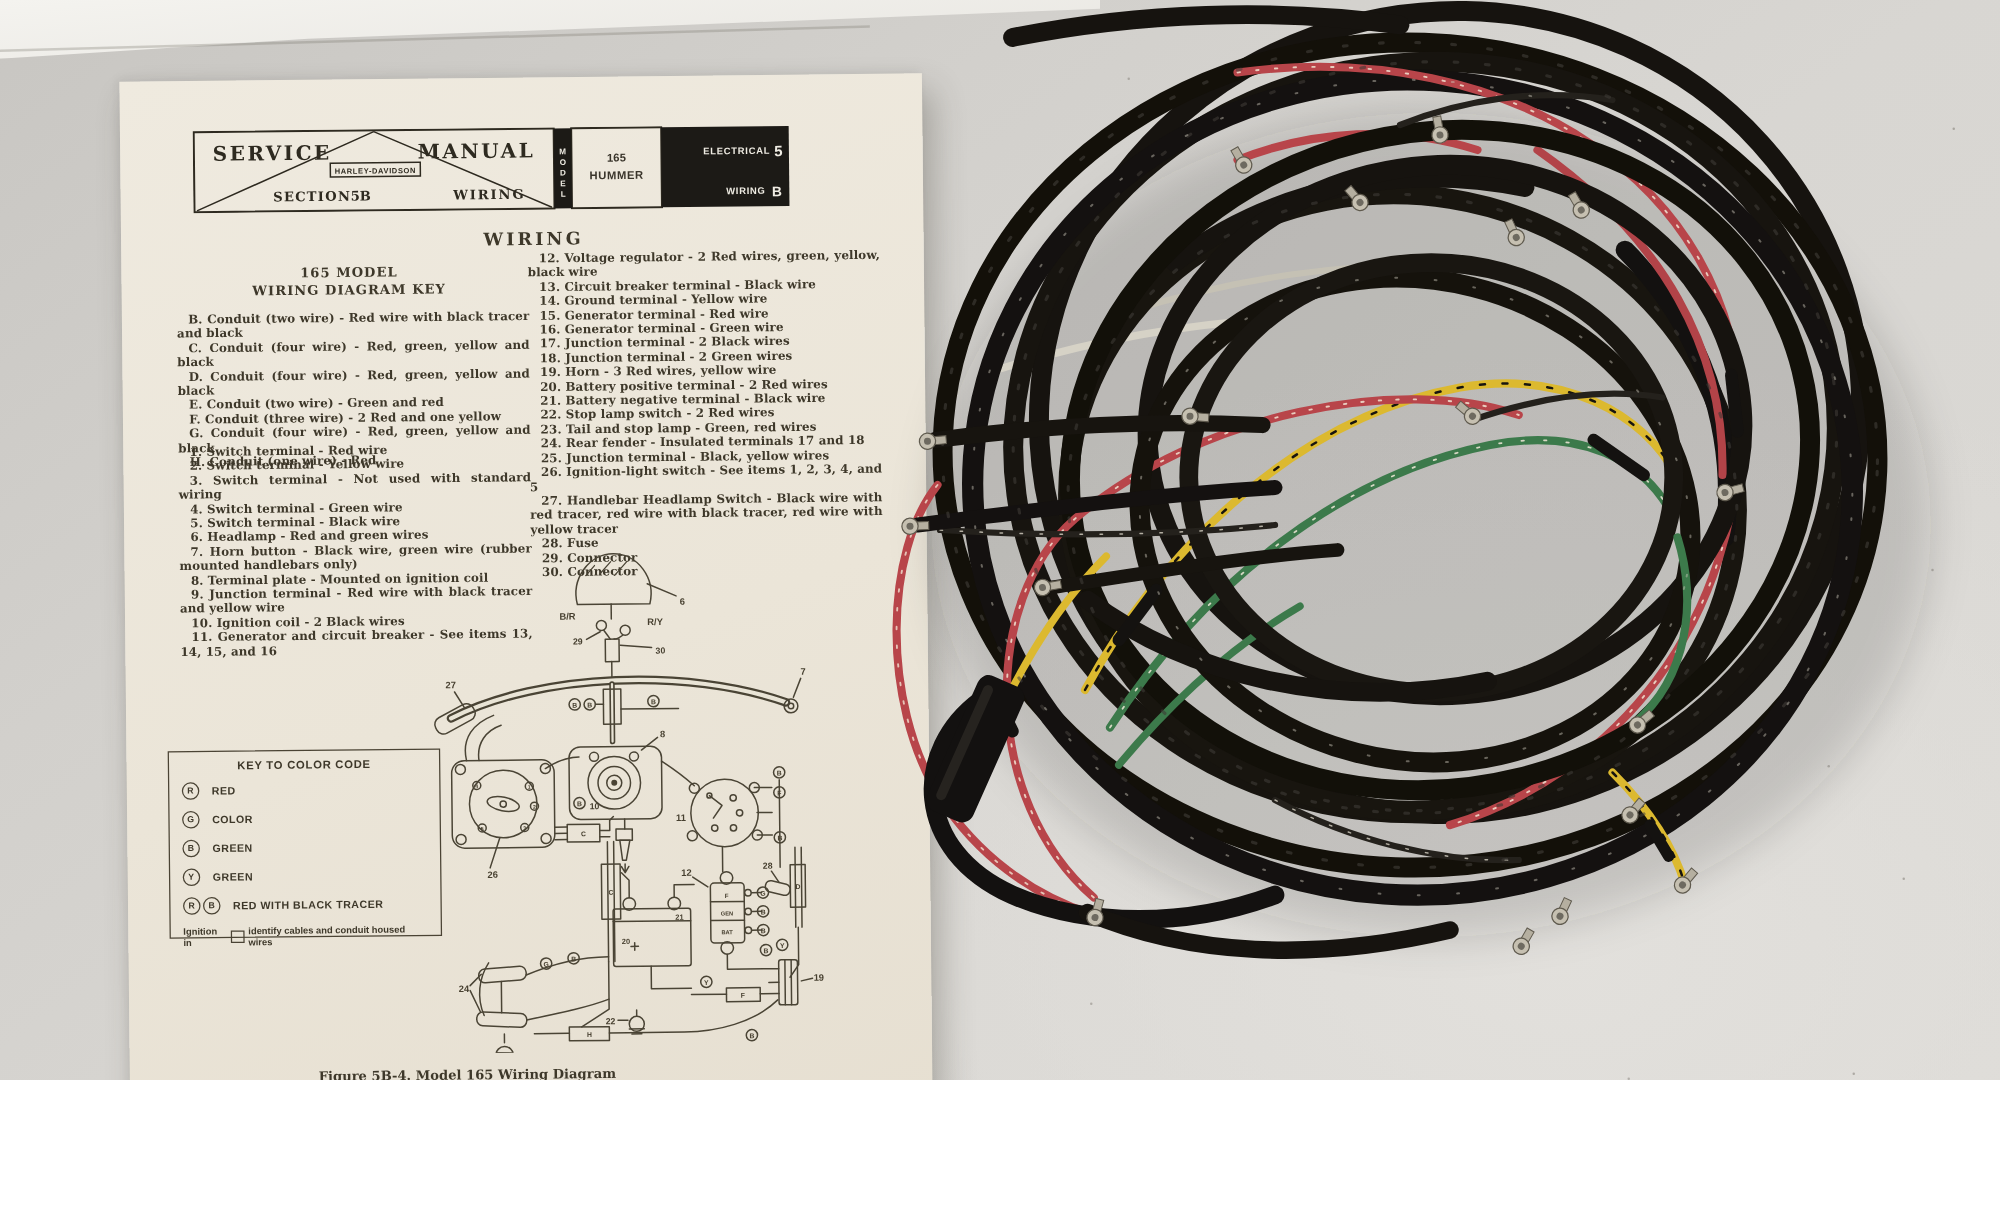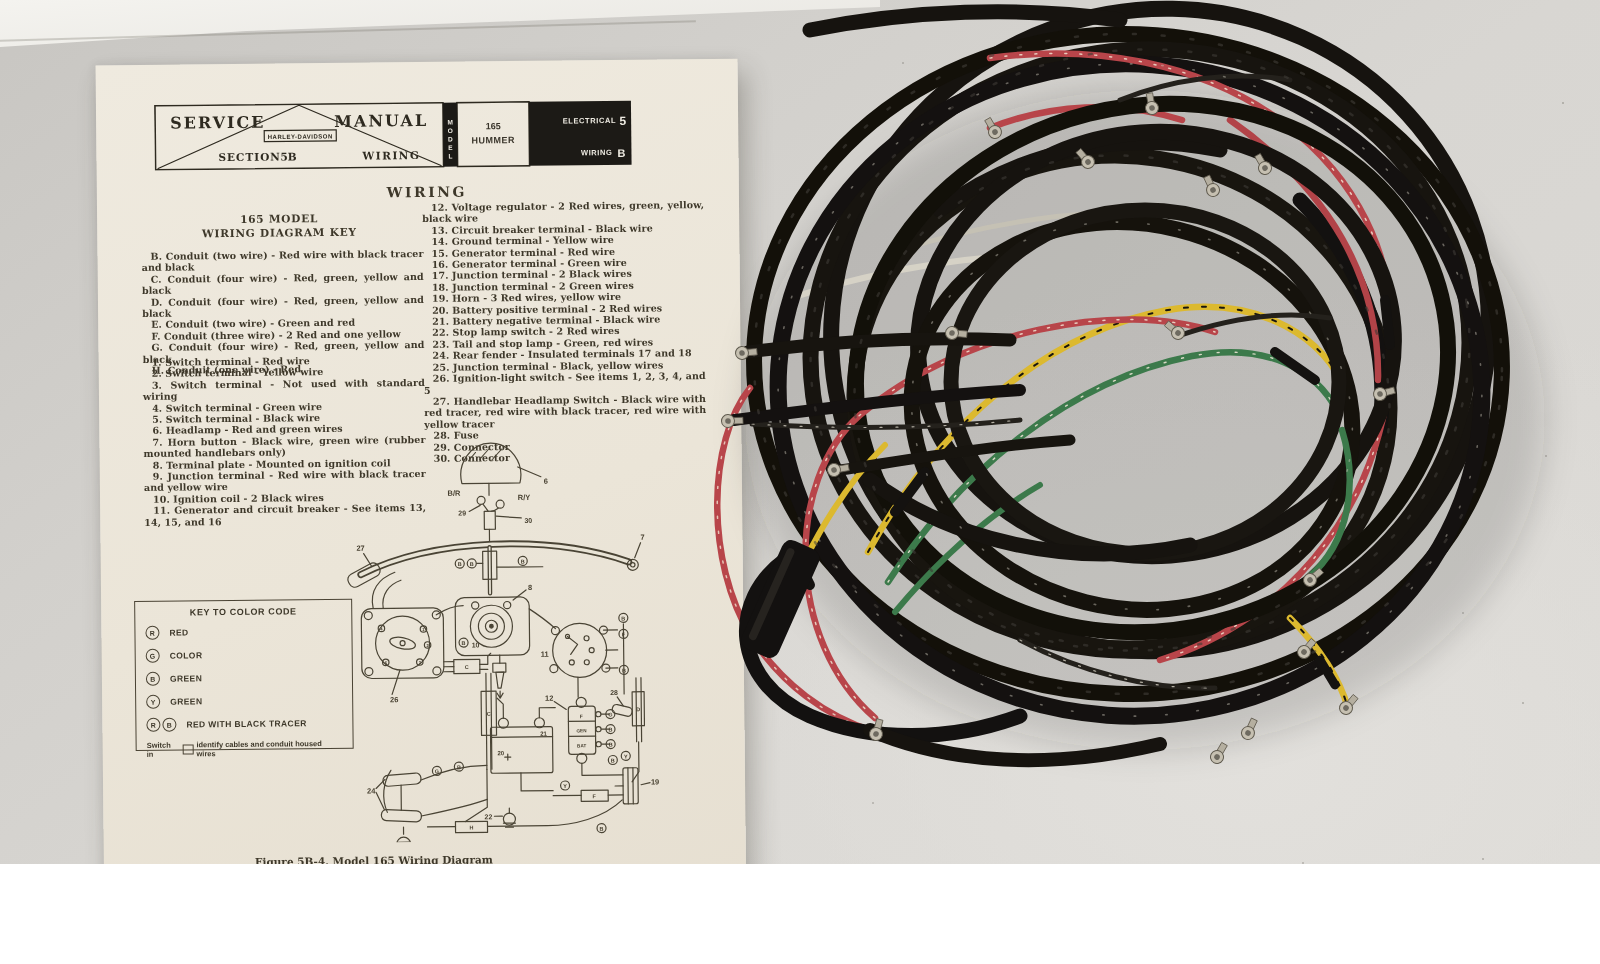--- a/index.html
+++ b/index.html
@@ -164,21 +164,21 @@
       <div class="cc-row">
         <span class="cc-sym">Y</span>
         <span>GREEN</span>
       </div>
       <div class="cc-row">
         <span class="cc-sym">R</span>
         <span class="cc-sym">B</span>
         <span>RED WITH BLACK TRACER</span>
       </div>
       <div class="cc-note">
-        <span>Switch in</span>
+        <span>Ignition in</span>
         <span class="cc-square"></span>
         <span>identify cables and conduit housed wires</span>
       </div>
     </div>
 
     <svg class="dg" width="322" height="402" viewBox="0 0 322 402">
       <g stroke="#4a4435" fill="none" stroke-width="1.2" stroke-linecap="round" stroke-linejoin="round">
 
         <path d="M124,44 A30,32 0 1 1 182,44 Z"></path>
         <path d="M138,13 l-7,8 M151,10 l-9,10 M164,10 l-10,11" stroke-width="1"></path>

